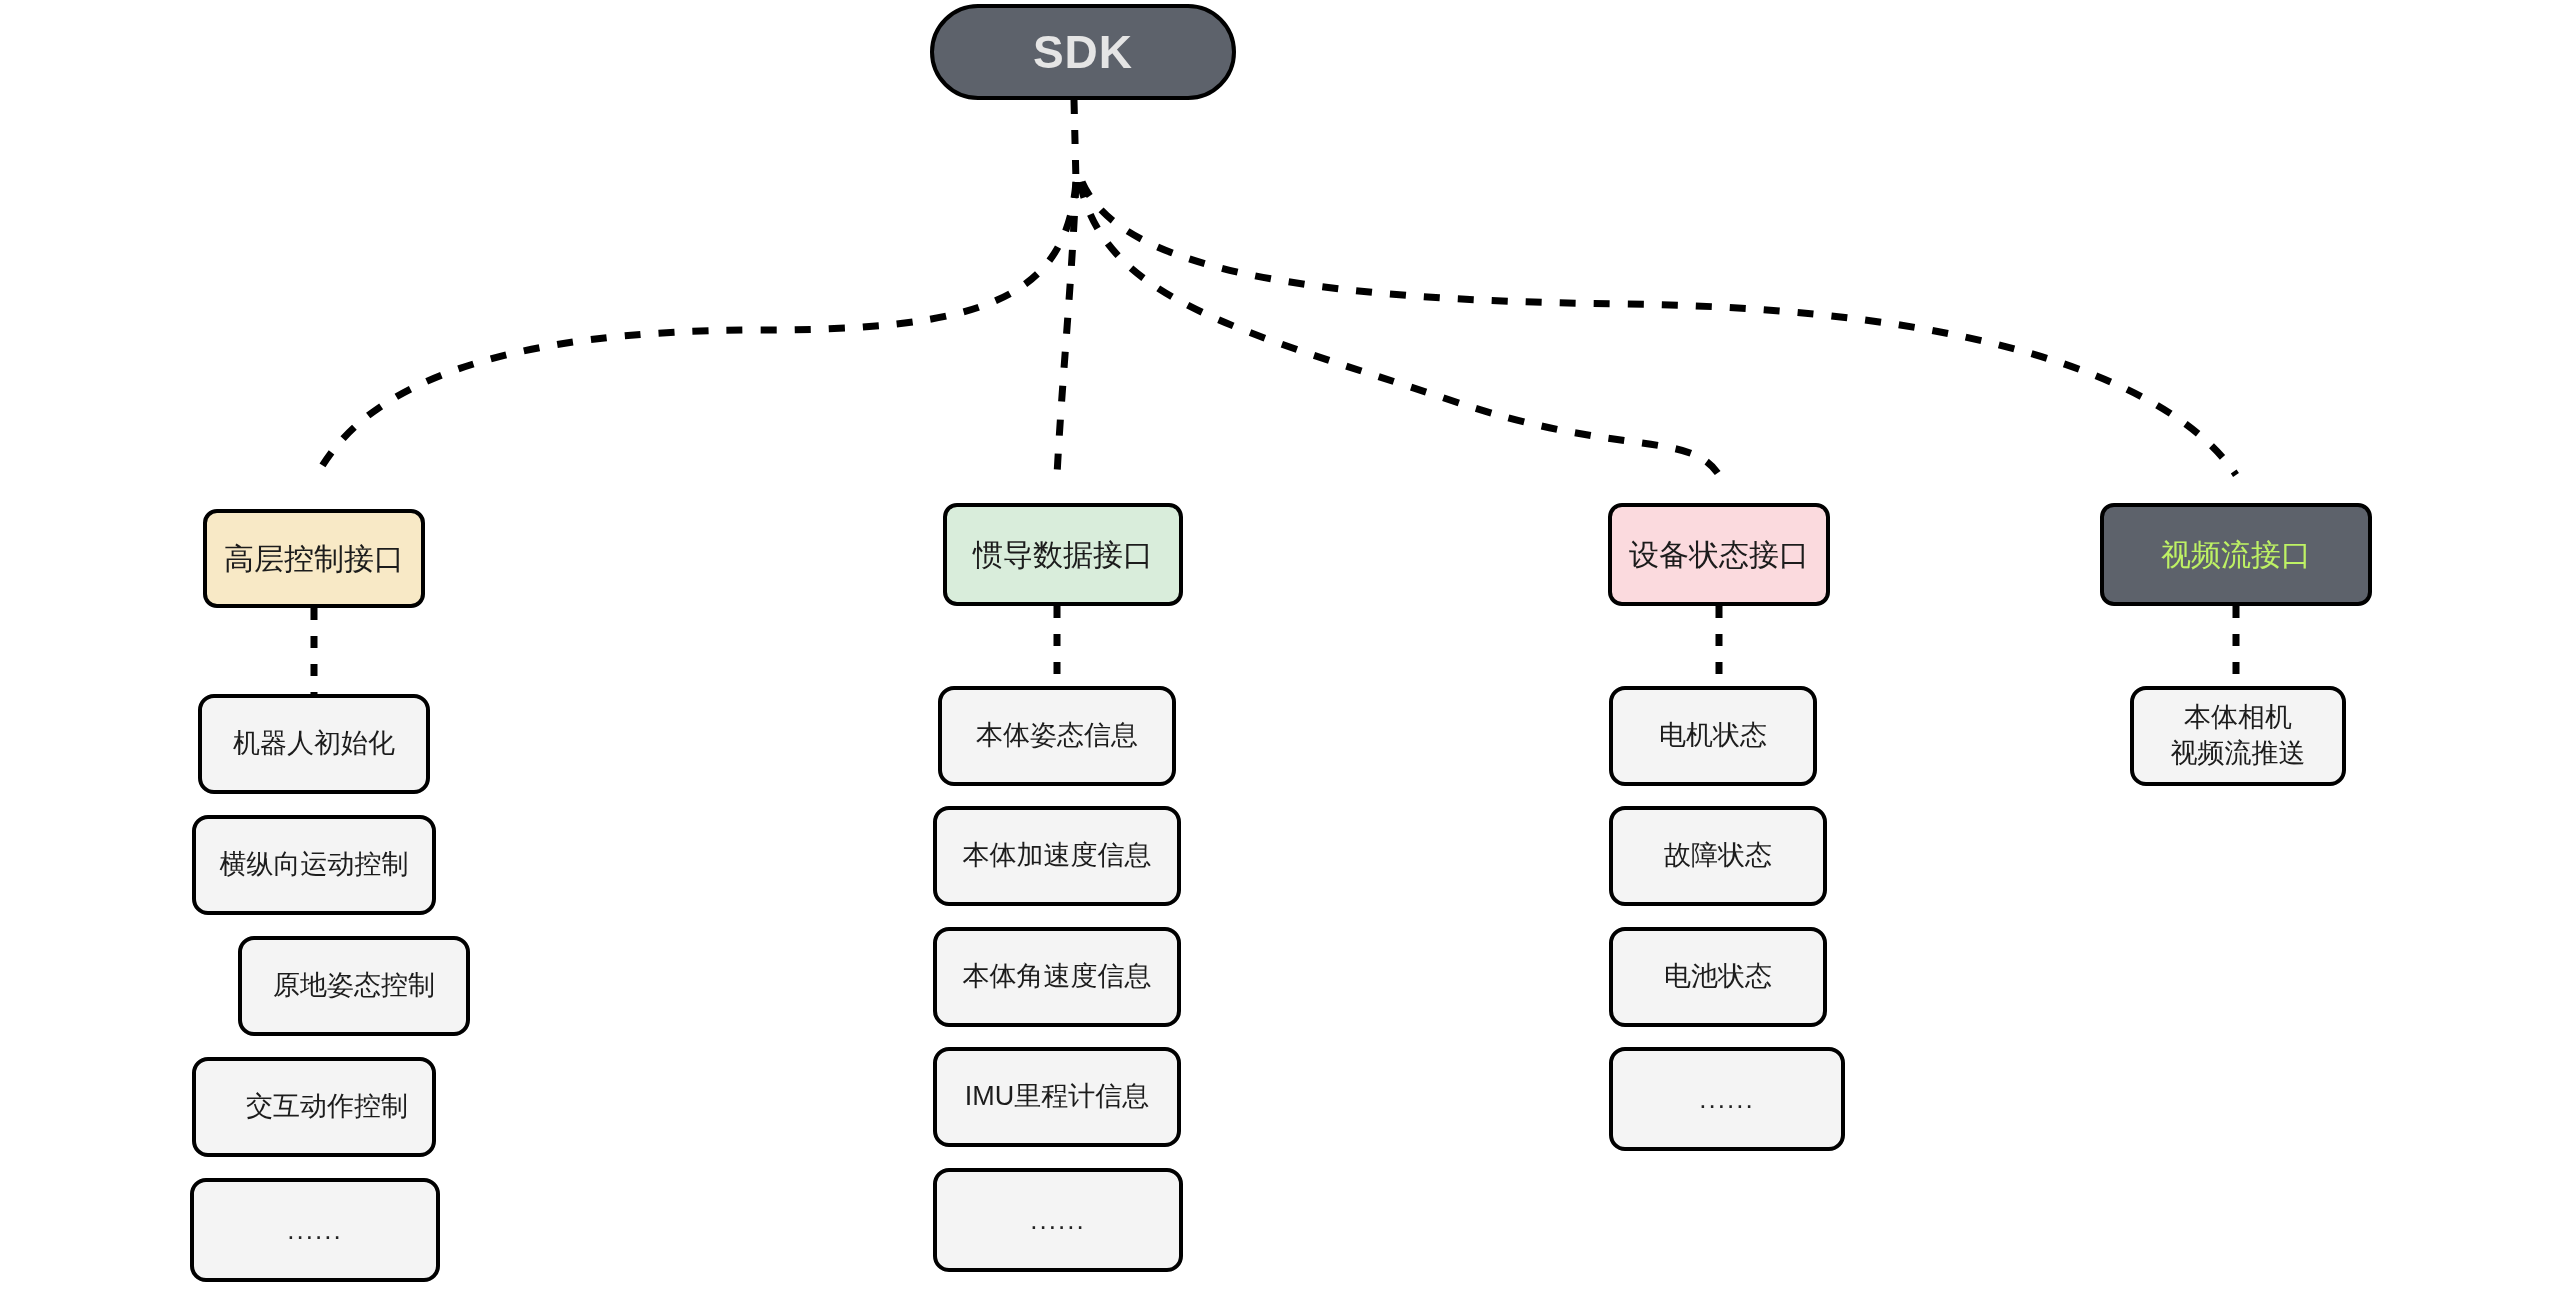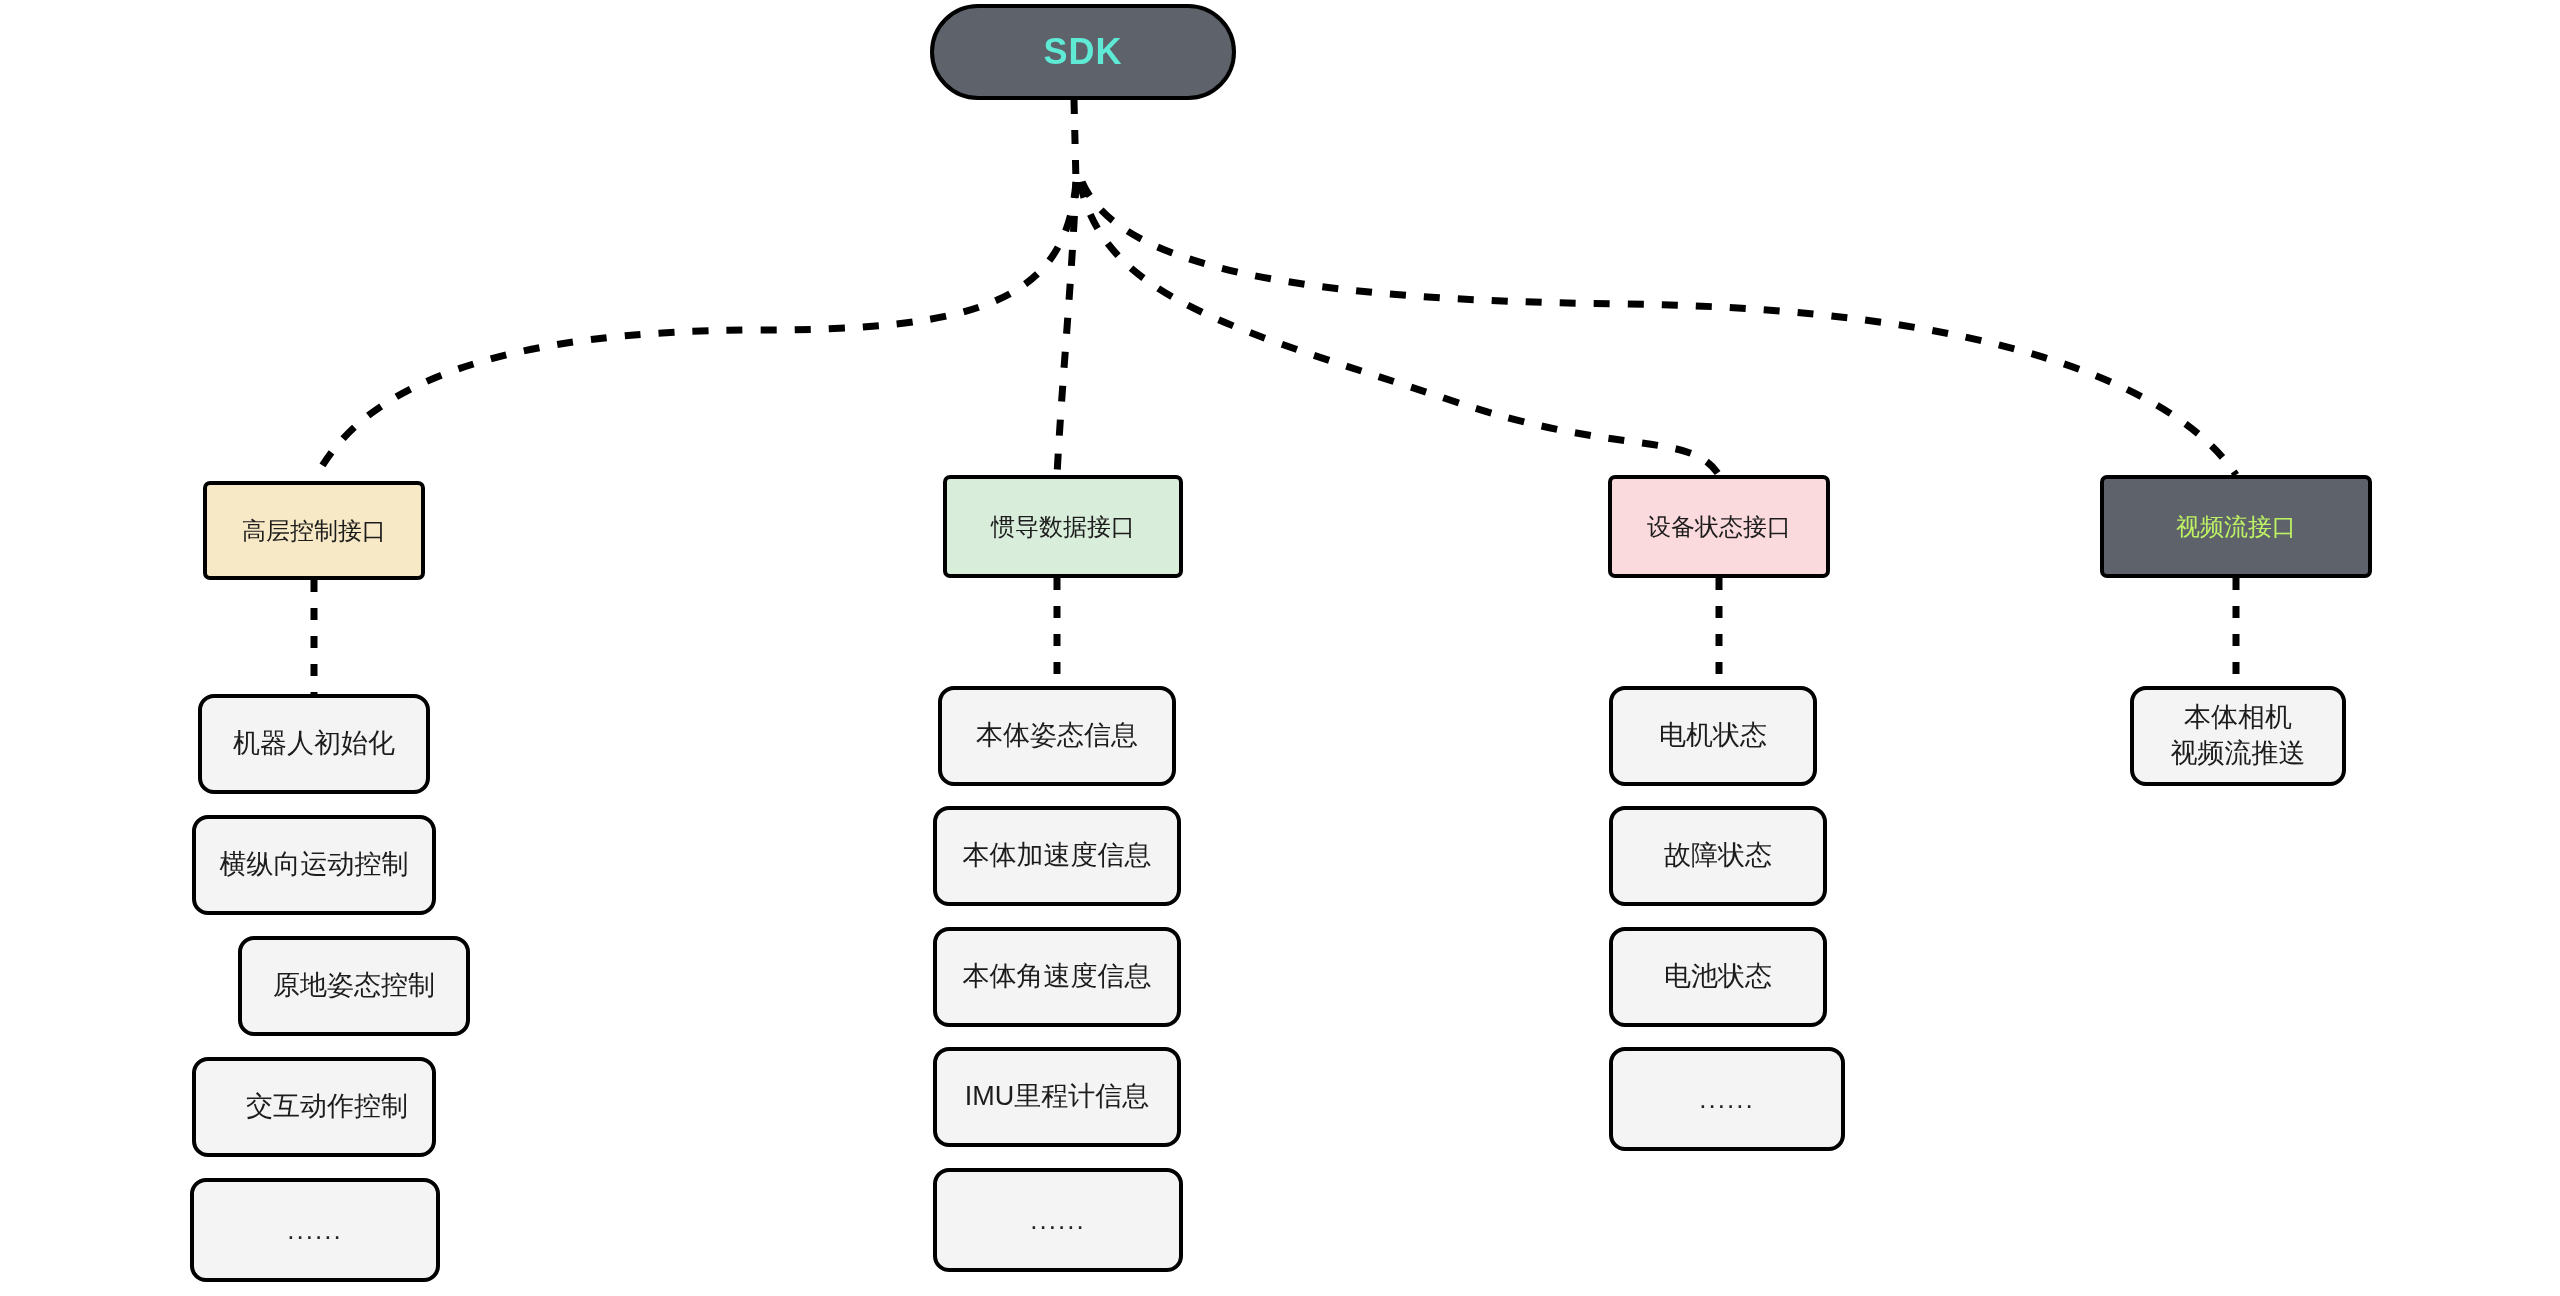--- a/index.html
+++ b/index.html
@@ -39,29 +39,30 @@
     justify-content: center;
     text-align: center;
     border: 4px solid #000000;
     background: #f4f4f4;
     z-index: 2;
     line-height: 1.32;
     white-space: pre-line;
   }
   .node.root {
     background: #5d626b;
-    color: #5eead4;
+    color: #e5e5e5;
     font-weight: bold;
-    font-size: 36px;
+    font-size: 46px;
     border-radius: 48px;
     letter-spacing: 1px;
   }
   .node.cat {
-    border-radius: 7px;
-    font-size: 24px;
+    border-radius: 14px;
+    font-size: 30px;
+    margin-top: 28px;
   }
   .node.cat.dark {
     background: #5d626b;
     color: #bef264;
   }
   .node.leaf {
     border-radius: 16px;
     font-size: 27px;
     background: #f4f4f4;
     color: #1c1c1c;

